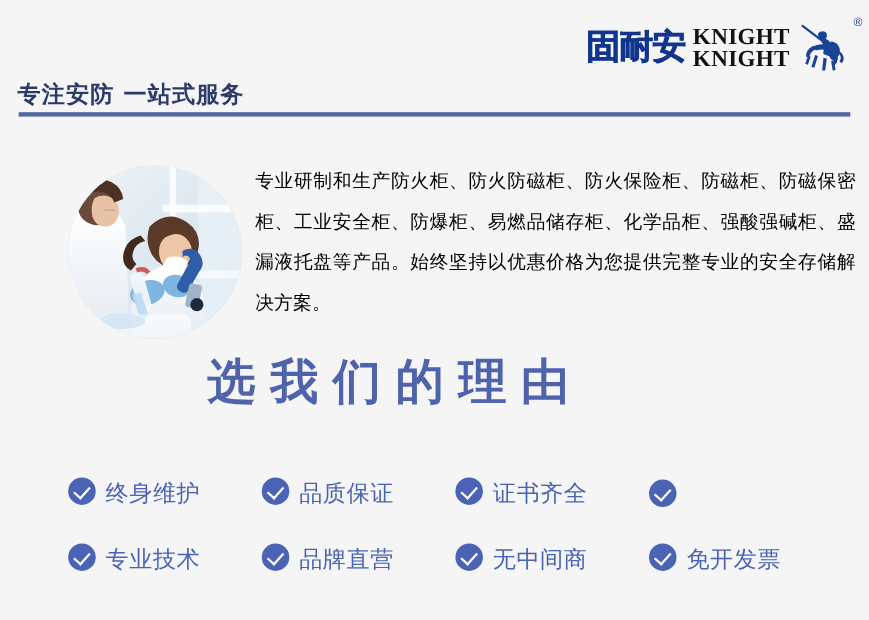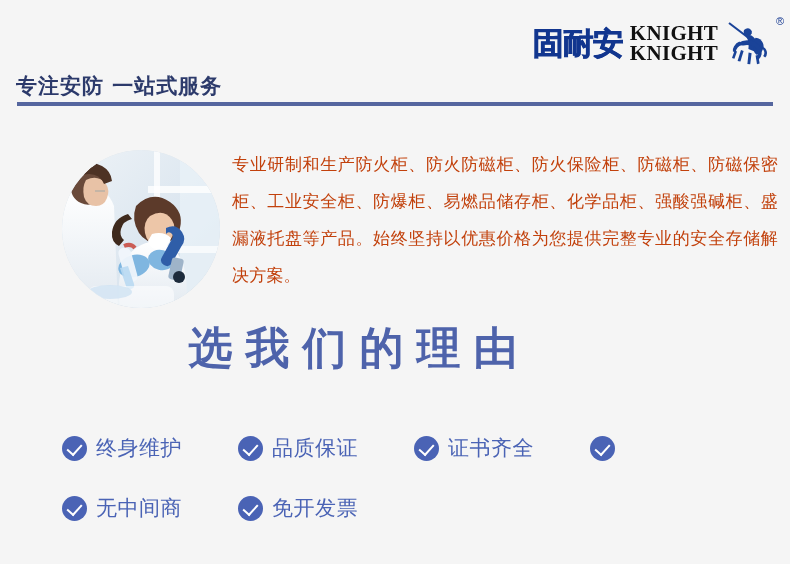--- a/index.html
+++ b/index.html
@@ -104,21 +104,21 @@
   #intro-photo svg { display: block; }
 
   #intro-paragraph {
     position: absolute;
     left: 232px;
     top: 146px;
     width: 546px;
     font-family: Liberation Serif, serif;
     font-size: 17px;
     line-height: 37px;
-    color: #c2410c;
+    color: #000000;
     letter-spacing: 0.2px;
     text-align: justify;
   }
 
   
   #reasons-title {
     position: absolute;
     left: 0;
     top: 322px;
     width: 706px;
@@ -138,21 +138,21 @@
     left: 62px;
     top: 418px;
     width: 680px;
     display: grid;
     grid-template-columns: repeat(4, 176px);
     grid-auto-rows: 60px;
     align-items: center;
   }
   .feature-item {
     display: flex;
-    align-items: center;
+    align-items: flex-start;
     gap: 9px;
   }
   .check-icon {
     width: 25px;
     height: 25px;
     flex: 0 0 25px;
     border-radius: 50%;
     background: #4a63b5;
     position: relative;
   }
@@ -286,19 +286,27 @@
   </div>
   <div class="feature-item">
     <span class="check-icon"></span>
     <span class="feature-label">证书齐全</span>
   </div>
   <div class="feature-item">
     <span class="check-icon"></span>
   </div>
   <div class="feature-item">
     <span class="check-icon"></span>
+    <span class="feature-label">专业技术</span>
+  </div>
+  <div class="feature-item">
+    <span class="check-icon"></span>
+    <span class="feature-label">品牌直营</span>
+  </div>
+  <div class="feature-item">
+    <span class="check-icon"></span>
     <span class="feature-label">无中间商</span>
   </div>
   <div class="feature-item">
     <span class="check-icon"></span>
     <span class="feature-label">免开发票</span>
   </div>
 </div>
 
 </body></html>

